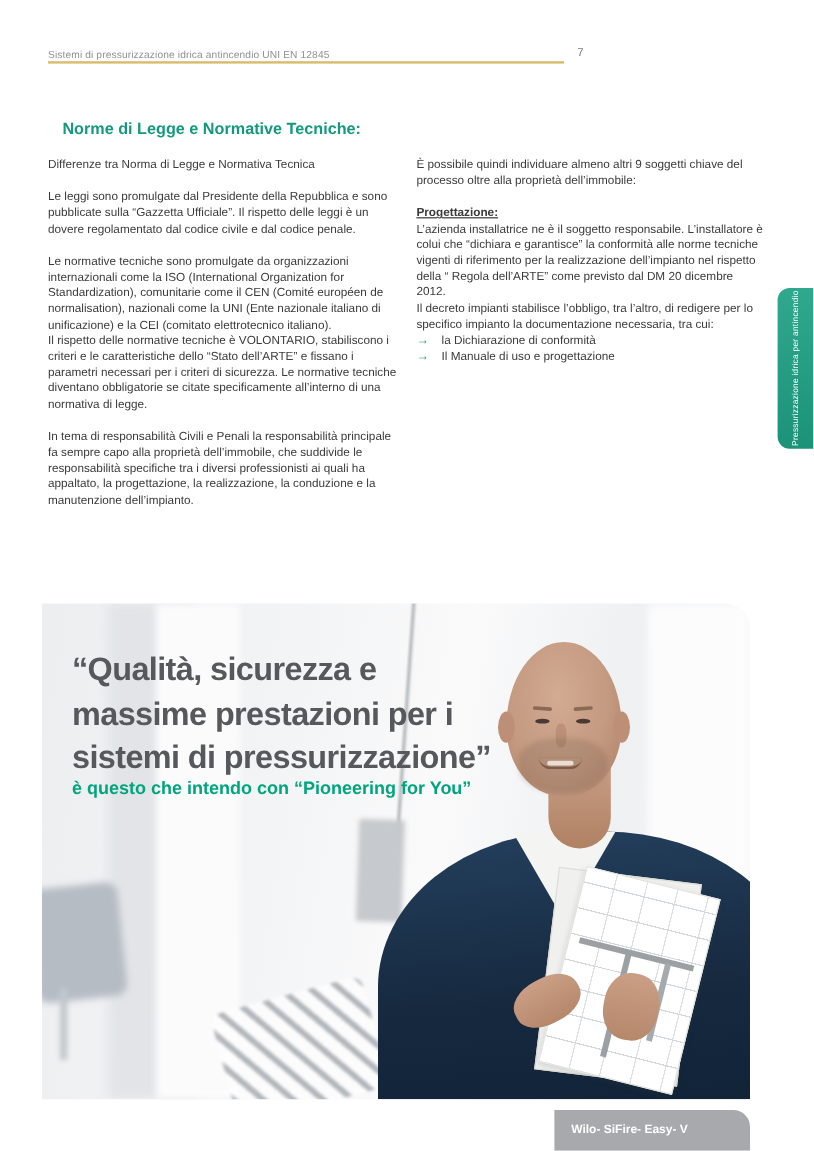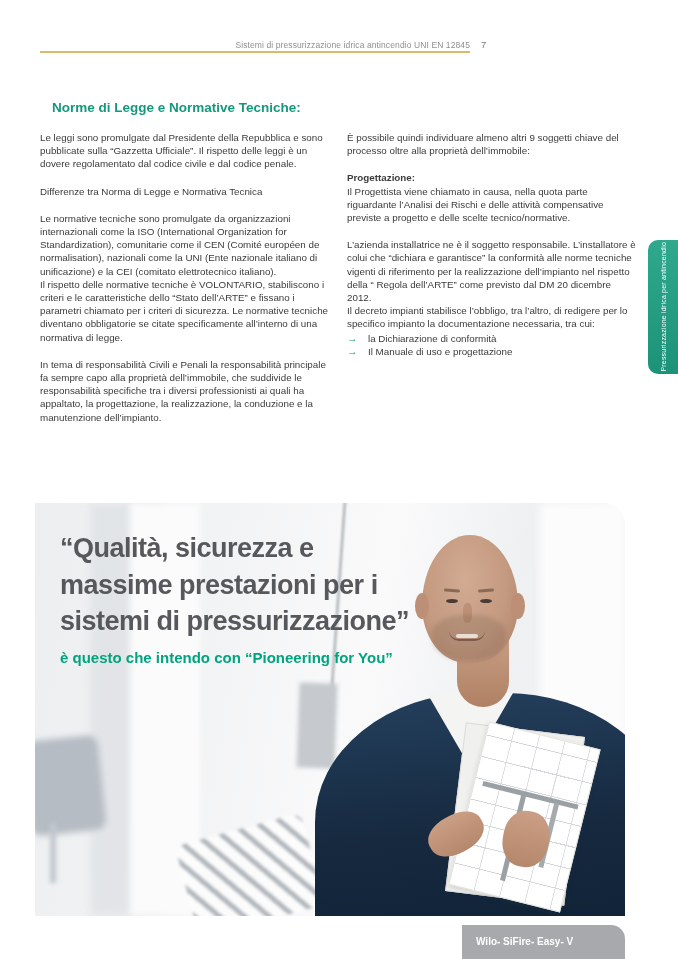--- a/index.html
+++ b/index.html
@@ -9,32 +9,32 @@
     --label_gray:#a7a9ac;
   }
   *{margin:0;padding:0;box-sizing:border-box;}
   body{background:#fff;}
   .page{
     position:relative;width:678px;height:959px;background:#ffffff;overflow:hidden;
     font-family:"Liberation Sans",sans-serif;color:#3b3b3d;
   }
   .b{font-weight:normal;}
   
-  .hdr-title{position:absolute;left:40px;top:40px;width:430px;text-align:right;
+  .hdr-title{position:absolute;left:40px;top:40px;width:430px;text-align:left;
     font-size:8.5px;color:#8f9093;letter-spacing:.1px;}
   .hdr-page{position:absolute;left:481px;top:39px;font-size:9.5px;color:#7b7c7f;}
   .hdr-rule{position:absolute;left:40px;top:51px;width:430px;height:2px;background:var(--gold);}
   
   .section-title{position:absolute;left:52px;top:100px;font-size:13.5px;font-weight:bold;color:var(--accent_teal);}
   
   .col{position:absolute;top:131px;font-size:9.8px;line-height:13.2px;}
   .col-left{left:40px;width:295px;}
   .col-right{left:347px;width:290px;}
   .para{white-space:pre-line;margin-bottom:14px;}
-  .subhead{font-weight:bold;margin-top:0;}
+  .subhead{font-weight:bold;margin-top:0;text-decoration:underline;}
   .doc-list{margin-bottom:14px;}
   .doc-item{display:flex;align-items:flex-start;}
   .doc-item .arrow{color:var(--accent_teal);width:21px;flex:0 0 21px;font-size:10.5px;line-height:13.2px;}
   
   .side-tab{position:absolute;right:0;top:240px;width:30px;height:134px;
     background:linear-gradient(180deg,#2fa88d 0%,#1c9378 100%);
     border-radius:10px 0 0 10px;display:flex;align-items:center;justify-content:center;}
   .side-tab span{writing-mode:vertical-rl;transform:rotate(180deg);color:#fff;font-size:7px;
     letter-spacing:.2px;white-space:nowrap;}
   
@@ -86,52 +86,51 @@
     background-image:
       repeating-linear-gradient(0deg,transparent 0 21px,#d3d7da 21px 22px),
       repeating-linear-gradient(90deg,transparent 0 25px,#dde0e2 25px 26px);}
   .plan-h{position:absolute;left:8px;top:58px;width:98px;height:5px;background:#9aa0a4;}
   .plan-v1{position:absolute;left:48px;top:62px;width:5px;height:88px;background:#9aa0a4;}
   .plan-v2{position:absolute;left:82px;top:62px;width:5px;height:66px;background:#a5aaae;}
   .hand{position:absolute;background:linear-gradient(#cb9f85,#b5886c);border-radius:45%;}
   .hand.l{left:392px;top:312px;width:58px;height:38px;transform:rotate(-28deg);}
   .hand.r{left:468px;top:308px;width:46px;height:56px;transform:rotate(10deg);}
   
-  .quote{position:absolute;left:25px;top:27px;width:420px;font-size:27px;line-height:36.5px;
+  .quote{position:absolute;left:25px;top:37px;width:420px;font-size:27px;line-height:36.5px;
     font-weight:bold;color:#57585c;letter-spacing:-.5px;white-space:pre-line;z-index:5;}
   .tagline{position:absolute;left:25px;top:146px;width:420px;font-size:15px;font-weight:bold;
     color:var(--tagline_teal);z-index:5;}
   
   .footer-label{position:absolute;left:462px;top:925px;width:163px;height:40px;
     background:var(--label_gray);border-radius:0 14px 0 0;color:#fff;
     font-size:10px;font-weight:bold;padding:11px 0 0 14px;}
 </style>
 </head>
 <body>
 
 <div class="page">
 
   <div class="hdr-title">Sistemi di pressurizzazione idrica antincendio UNI EN 12845</div>
   <div class="hdr-page">7</div>
   <div class="hdr-rule"></div>
 
   <div class="section-title">Norme di Legge e Normative Tecniche:</div>
 
   <div class="col col-left">
+    <div class="para">Differenze tra Norma di Legge e Normativa Tecnica</div>
     <div class="para">Le leggi sono promulgate dal Presidente della Repubblica e sono pubblicate sulla “Gazzetta Ufficiale”. Il rispetto delle leggi è un dovere regolamentato dal codice civile e dal codice penale.</div>
-    <div class="para">Differenze tra Norma di Legge e Normativa Tecnica</div>
     <div class="para"><span>Le normative tecniche sono promulgate da organizzazioni internazionali come la </span><span class="b">ISO</span><span> (International Organization for Standardization), comunitarie come il </span><span class="b">CEN</span><span> (Comité européen de normalisation), nazionali come la </span><span class="b">UNI</span><span> (Ente nazionale italiano di unificazione) e la </span><span class="b">CEI</span><span> (comitato elettrotecnico italiano).
-Il rispetto delle normative tecniche è </span><span class="b">VOLONTARIO</span><span>, stabiliscono i criteri e le caratteristiche dello </span><span class="b">“Stato dell’ARTE”</span><span> e fissano i parametri chiamato per i criteri di sicurezza. Le normative tecniche diventano obbligatorie se citate specificamente all’interno di una normativa di legge.</span></div>
+Il rispetto delle normative tecniche è </span><span class="b">VOLONTARIO</span><span>, stabiliscono i criteri e le caratteristiche dello </span><span class="b">“Stato dell’ARTE”</span><span> e fissano i parametri necessari per i criteri di sicurezza. Le normative tecniche diventano obbligatorie se citate specificamente all’interno di una normativa di legge.</span></div>
     <div class="para">In tema di responsabilità Civili e Penali la responsabilità principale fa sempre capo alla proprietà dell’immobile, che suddivide le responsabilità specifiche tra i diversi professionisti ai quali ha appaltato, la progettazione, la realizzazione, la conduzione e la manutenzione dell’impianto.</div>
   </div>
 
   <div class="col col-right">
     <div class="para">È possibile quindi individuare almeno altri 9 soggetti chiave del processo oltre alla proprietà dell’immobile:</div>
     <div class="subhead">Progettazione:</div>
-    <div class="para">Il Progettista viene chiamato in causa, nella quota parte riguardante l’Analisi dei Rischi e delle attività compensative previste a progetto e delle scelte tecnico/normative.</div>
     <div class="para" style="margin-bottom:1px;"><span>L’azienda installatrice ne è il soggetto responsabile. L’installatore è colui che “dichiara e garantisce” la conformità alle norme tecniche vigenti di riferimento per la realizzazione dell’impianto nel rispetto della </span><span class="b">“ Regola dell’ARTE”</span><span> come previsto dal </span><span class="b">DM 20 dicembre 2012.</span><span>
 Il decreto impianti stabilisce l’obbligo, tra l’altro, di redigere per lo specifico impianto la documentazione necessaria, tra cui:</span></div>
     <div class="doc-list">
       <div class="doc-item">
         <span class="arrow">→</span>
         <span>la Dichiarazione di conformità</span>
       </div>
       <div class="doc-item">
         <span class="arrow">→</span>
         <span>Il Manuale di uso e progettazione</span>

